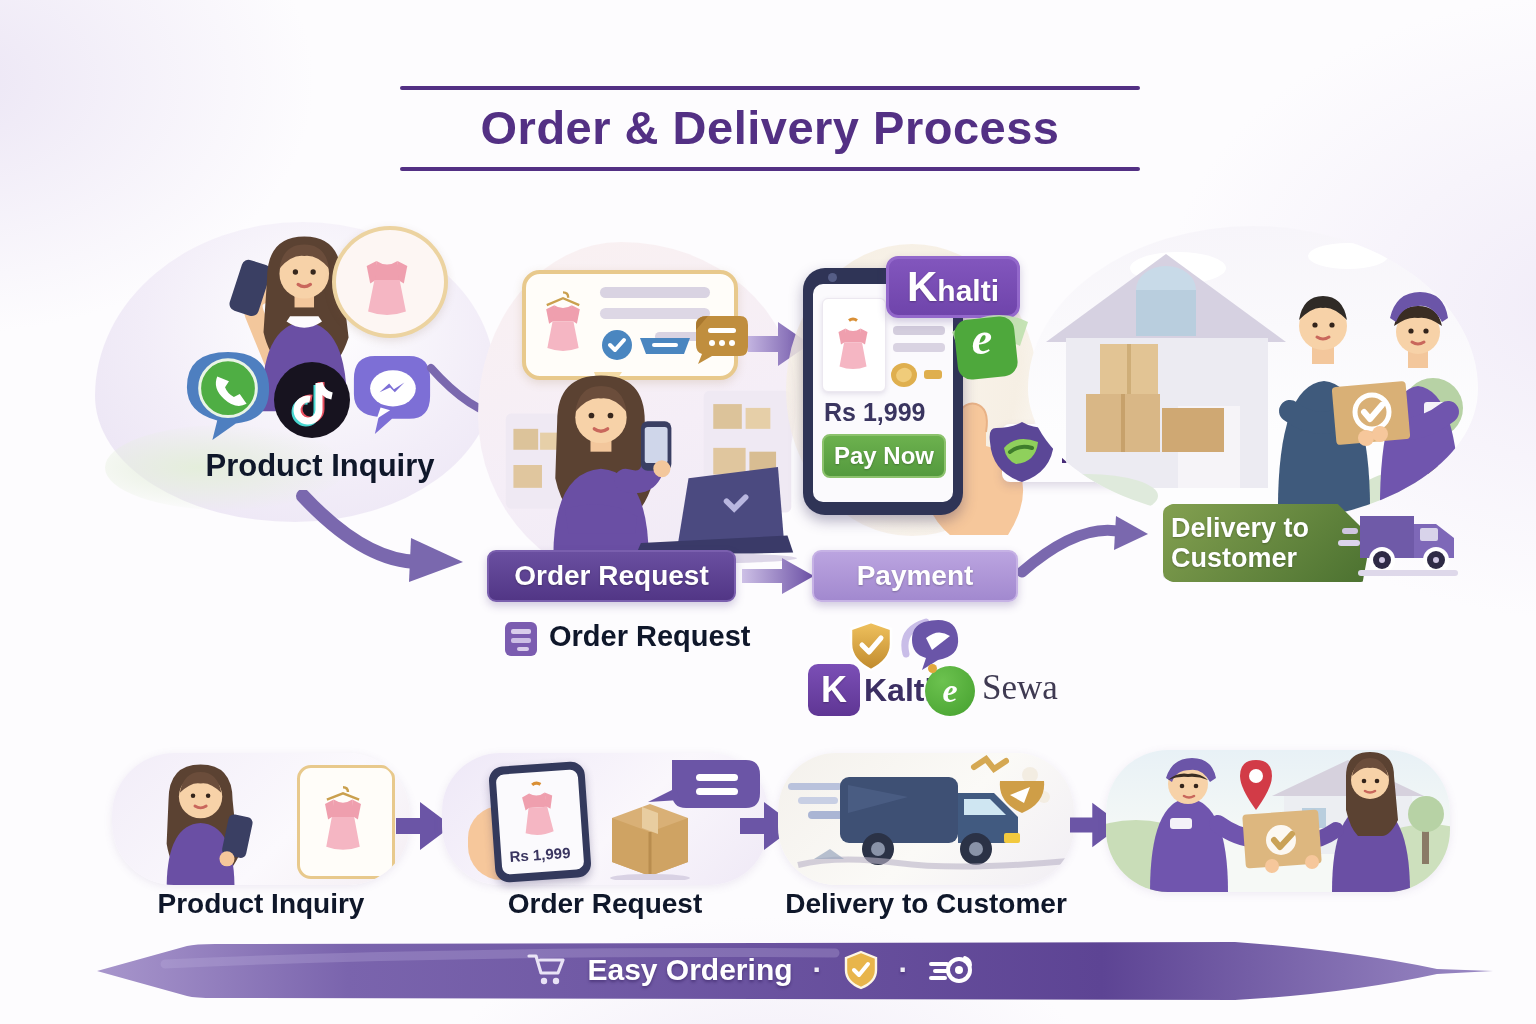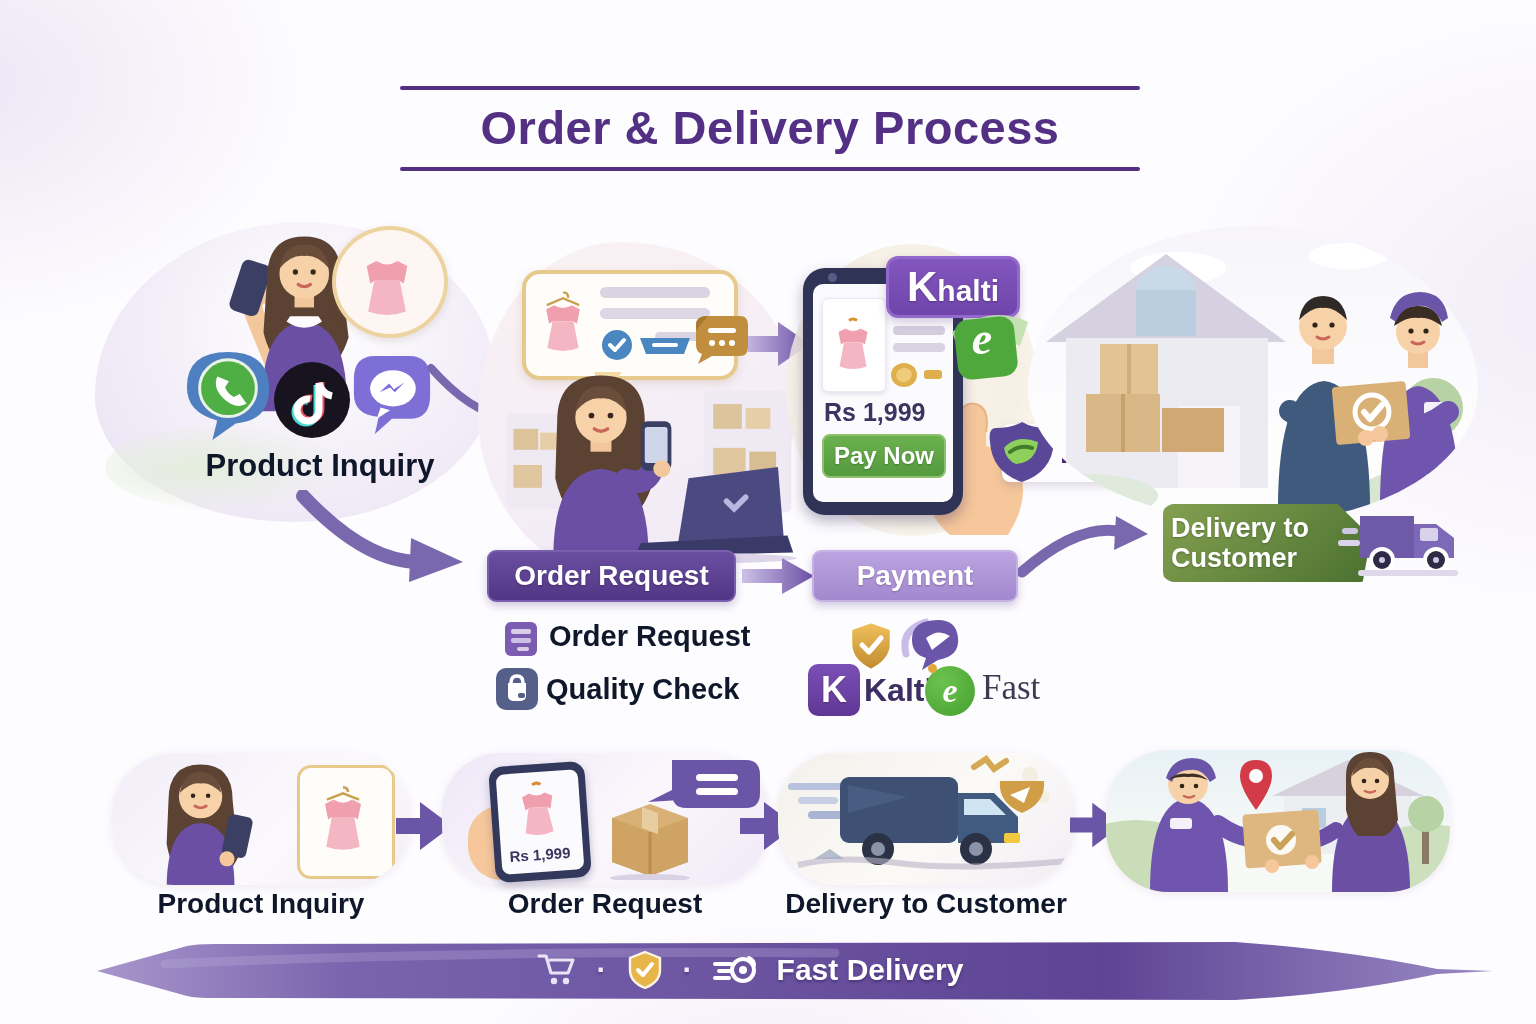--- a/index.html
+++ b/index.html
@@ -305,29 +305,20 @@
 
   <div class="abs" style="left:503px;top:618px;width:260px;height:42px;">
     <svg class="abs" style="left:0;top:2px;width:36px;height:38px;" viewBox="0 0 36 38">
       <rect x="2" y="2" width="32" height="34" rx="6" fill="#7b5cb0"></rect>
       <rect x="8" y="9" width="20" height="5" rx="2" fill="#d9cdeb"></rect>
       <rect x="8" y="18" width="20" height="5" rx="2" fill="#cdbfe5"></rect>
       <rect x="14" y="27" width="12" height="4" rx="2" fill="#d9cdeb"></rect>
     </svg>
     <div class="abs lbl" style="left:46px;top:2px;width:220px;font-size:29px;text-align:left;">Order Request</div>
   </div>
-  <div class="abs" style="left:494px;top:666px;width:280px;height:50px;">
-    <svg class="abs" style="left:0;top:0;width:46px;height:46px;" viewBox="0 0 46 46">
-      <rect x="2" y="2" width="42" height="42" rx="10" fill="#55608a"></rect>
-      <path d="M14 17 h18 v13 a5 5 0 0 1 -5 5 h-8 a5 5 0 0 1 -5 -5 z" fill="#ffffff"></path>
-      <path d="M17 17 q0 -7 6 -7 q6 0 6 7" stroke="#ffffff" stroke-width="3.5" fill="none"></path>
-      <rect x="24" y="27" width="7" height="5" rx="2" fill="#55608a"></rect>
-    </svg>
-    <div class="abs lbl" style="left:52px;top:7px;width:230px;font-size:29px;text-align:left;">Quality Check</div>
-  </div>
 
   <svg class="abs" style="left:845px;top:620px;width:52px;height:52px;" viewBox="0 0 52 52">
     <defs>
         <linearGradient id="gold1" x1="0" y1="0" x2="0" y2="1">
       <stop offset="0" stop-color="#f0c25e"></stop>
           <stop offset="1" stop-color="#c08a2d"></stop>
         </linearGradient>
       </defs>
     <path d="M26 2 L46 9 V24 Q46 40 26 50 Q6 40 6 24 V9 Z" fill="url(#gold1)" stroke="#fff" stroke-width="2.5"></path>
     <path d="M17 25 l7 7 12 -14" stroke="#ffffff" stroke-width="5" fill="none" stroke-linecap="round" stroke-linejoin="round"></path>
@@ -340,21 +331,21 @@
   <div class="abs banner" style="left:808px;top:664px;width:52px;height:52px;border-radius:10px;
               background:linear-gradient(180deg,#7b4fb6,#5f3694);box-shadow:none;">
     <span style="font-size:36px;font-weight:bold;">K</span>
   </div>
   <div class="abs" style="left:864px;top:672px;font-size:32px;color:#3c2f63;font-weight:600;">Kalti</div>
   <div class="abs" style="left:925px;top:666px;width:50px;height:50px;border-radius:50%;
               background:radial-gradient(circle at 35% 30%,#6cc24f,#45a02e);display:flex;align-items:center;justify-content:center;">
     <span style="color:#fff;font-size:34px;font-weight:bold;font-family:'Liberation Serif',serif;font-style:italic;">e</span>
   </div>
   <div class="abs" style="left:928px;top:664px;width:9px;height:9px;border-radius:50%;background:#e2a83d;"></div>
-  <div class="abs" style="left:982px;top:668px;font-size:35px;color:#3f3a52;font-family:'Liberation Serif',serif;">Fast</div>
+  <div class="abs" style="left:982px;top:668px;font-size:35px;color:#3f3a52;font-family:'Liberation Serif',serif;">Sewa</div>
 
   <div class="abs" style="left:112px;top:753px;width:298px;height:132px;border-radius:62px;
               background:linear-gradient(135deg,#f2edf8,#fbf9fd 60%,#f4eef3);box-shadow:0 2px 8px rgba(120,100,160,.12);overflow:hidden;">
     <svg width="160" height="132" viewBox="0 0 160 140" style="position:absolute;left:18px;top:4px;">
       <path d="M36 46 Q36 8 70 8 Q104 8 104 46 L110 106 Q100 126 90 126 L50 126 Q38 116 34 92 Z" fill="#5b4232"></path>
       <circle cx="70" cy="42" r="23" fill="#f7d2a8"></circle>
       <path d="M48 38 Q52 16 70 16 Q88 16 92 38 Q80 26 70 28 Q60 26 48 38" fill="#6b4d3b"></path>
       <circle cx="62" cy="41" r="2.4" fill="#33241b"></circle>
         <circle cx="78" cy="41" r="2.4" fill="#33241b"></circle>
       <path d="M64 52 Q70 56 76 52" stroke="#c9675c" stroke-width="3" fill="none" stroke-linecap="round"></path>
@@ -491,28 +482,28 @@
     <path d="M2 33 L92 8 Q100 6 120 6 L1140 4 Q1250 12 1342 31 L1398 33 L1342 36 Q1250 56 1140 62 L120 60 Q100 60 92 58 Z" fill="url(#rg)"></path>
     <path d="M70 26 Q380 12 740 15" stroke="#bcaede" stroke-width="9" opacity=".3" fill="none" stroke-linecap="round"></path>
   </svg>
   <div class="abs" style="left:95px;top:944px;width:1310px;height:52px;display:flex;align-items:center;justify-content:center;gap:20px;
               color:#ffffff;font-size:30px;font-weight:bold;text-shadow:0 2px 3px rgba(40,20,80,.45);">
     <svg width="40" height="36" viewBox="0 0 40 36">
       <path d="M2 4 h7 l5 17 h17 l5 -13 H13" stroke="#e9e3f6" stroke-width="3.2" fill="none" stroke-linecap="round" stroke-linejoin="round"></path>
       <circle cx="17" cy="29" r="3.2" fill="#e9e3f6"></circle>
         <circle cx="29" cy="29" r="3.2" fill="#e9e3f6"></circle>
     </svg>
+    <span>Easy Ordering</span>
     <span style="opacity:.9;">·</span>
     <svg width="36" height="40" viewBox="0 0 36 40">
       <path d="M18 2 L33 8 V20 Q33 32 18 38 Q3 32 3 20 V8 Z" fill="#e8b54b" stroke="#fdf6e4" stroke-width="2.4"></path>
       <path d="M11 20 l5 5 9 -11" stroke="#ffffff" stroke-width="4" fill="none" stroke-linecap="round" stroke-linejoin="round"></path>
     </svg>
     <span style="opacity:.9;">·</span>
     <svg width="44" height="36" viewBox="0 0 44 36">
       <circle cx="30" cy="18" r="11" fill="none" stroke="#ffffff" stroke-width="4"></circle>
       <circle cx="30" cy="18" r="4" fill="#ffffff"></circle>
       <path d="M2 12 h16 M6 19 h12 M2 26 h14" stroke="#ffffff" stroke-width="4" stroke-linecap="round"></path>
       <path d="M36 6 q5 2 5 7" stroke="#ffffff" stroke-width="4" fill="none" stroke-linecap="round"></path>
     </svg>
-    <span>Fast Delivery</span>
   </div>
 
 </div>
 
 </body></html>

